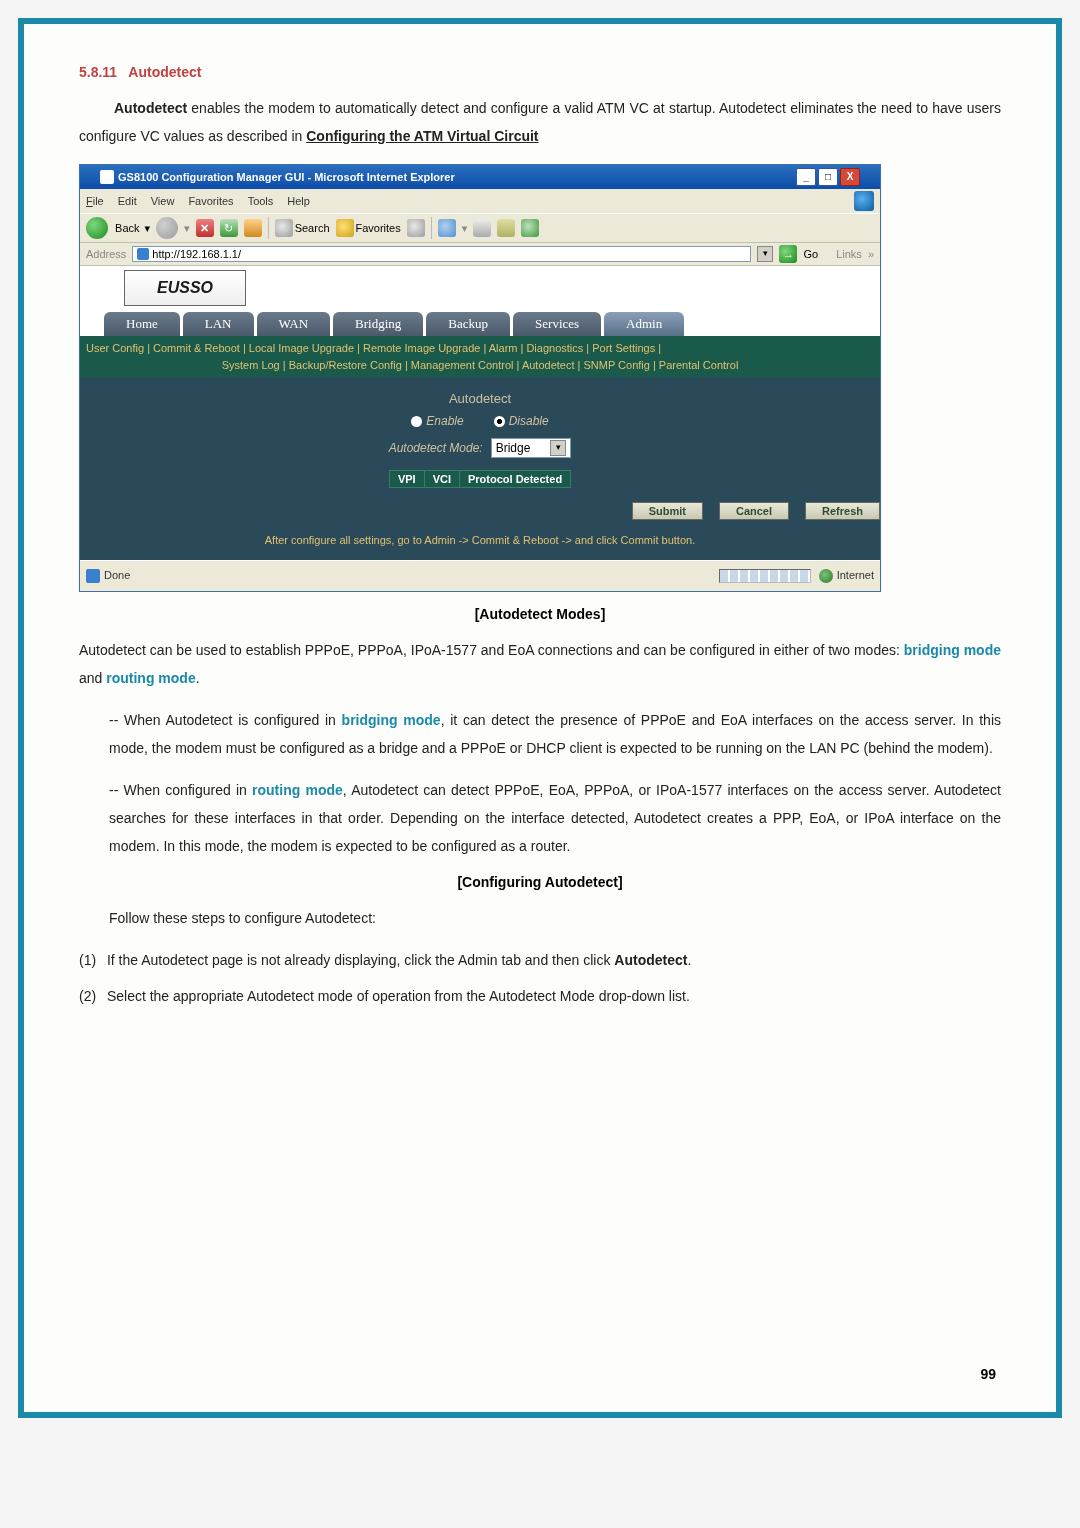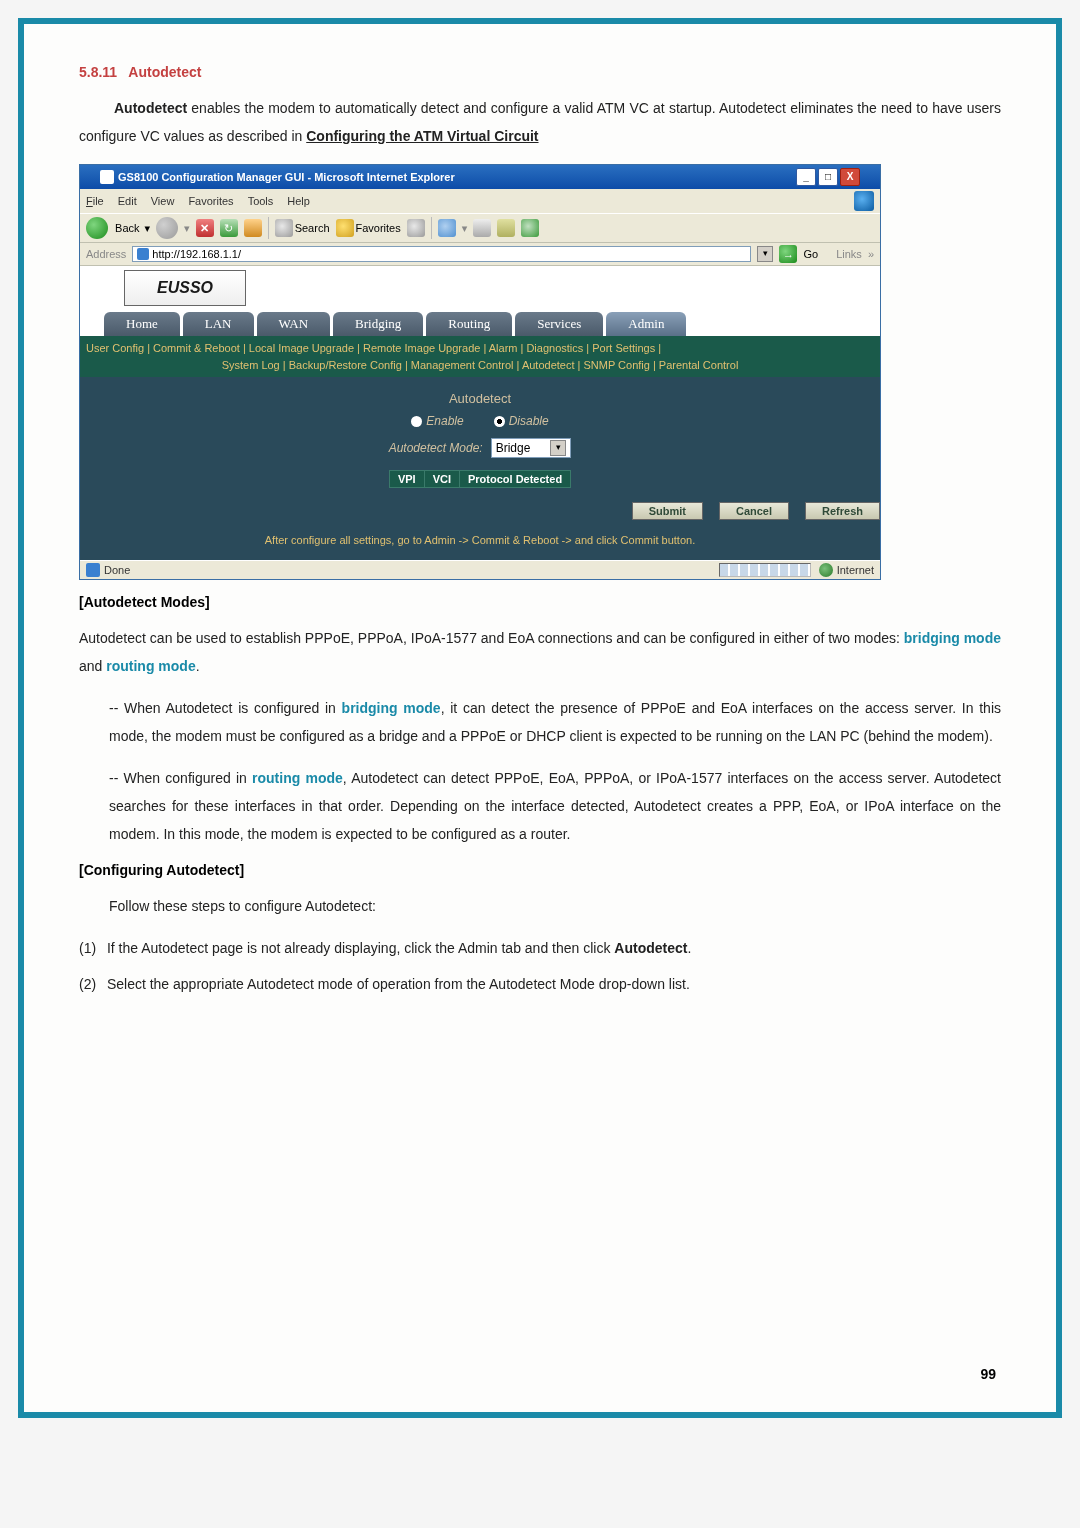--- a/index.html
+++ b/index.html
@@ -30,20 +30,21 @@
   }
   .indent { text-indent: 2.5em; }
   .link-underline {
     font-weight: bold;
     text-decoration: underline;
   }
   .sub-heading {
     font-weight: bold;
     font-size: 14px;
     margin-top: 10px;
+    text-align: center;
   }
   .blue-term { color: #1a8aa8; font-weight: bold; }
   .sub-indent { margin-left: 30px; }
   .step-indent { margin-left: 100px; }
   .page-num {
     position: absolute;
     bottom: 30px;
     right: 60px;
     font-weight: bold;
     font-size: 14px;
@@ -212,21 +213,21 @@
   .action-btn {
     background: linear-gradient(#e8e8d8,#c8c8b0);
     border:1px solid #666; padding:2px 16px; font-size:11px; font-weight:bold;
     color:#304a38;
   }
   .commit-note {
     text-align:center; color:#e0c070; font-size:11px;
   }
   .ie-status {
     background:#ece9d8; border-top:1px solid #fff;
-    display:flex; align-items:center; padding:2px 6px; font-size:11px; color:#333;
+    display:flex; align-items:flex-start; padding:8px 6px; font-size:11px; color:#333;
   }
   .ie-status .status-icon { width:14px; height:14px; border-radius:2px; background:#3a80d0; margin-right:4px;}
   .ie-status .spacer { flex:1;}
   .ie-status .zone-icon { width:14px; height:14px; border-radius:50%; background: radial-gradient(circle at 40% 40%, #7ac07a, #2a7a2a); margin-right:4px;}
   .ie-status .prog {
     width:90px; height:12px; border:1px inset #bbb; margin-right:8px;
     background: repeating-linear-gradient(90deg,#c8d8e8 0 8px,#fff 8px 10px);
   }
   ol.steps { list-style: none; padding:0; margin:0;}
   ol.steps li { margin-bottom: 8px;}
@@ -309,21 +310,21 @@
 
     <div class="eusso-bar">
       <div class="eusso-logo">EUSSO</div>
     </div>
 
     <div class="nav-tabs">
       <div class="nav-tab">Home</div>
       <div class="nav-tab">LAN</div>
       <div class="nav-tab">WAN</div>
       <div class="nav-tab">Bridging</div>
-      <div class="nav-tab">Routing</div>
+      <div class="nav-tab">Backup</div>
       <div class="nav-tab">Services</div>
       <div class="nav-tab active">Admin</div>
     </div>
 
     <div class="admin-panel">
       <div class="subnav">
         <div>User Config | Commit &amp; Reboot | Local Image Upgrade | Remote Image Upgrade | Alarm | Diagnostics | Port Settings |</div>
         <div style="text-align:center">System Log | Backup/Restore Config | Management Control | Autodetect | SNMP Config | Parental Control</div>
       </div>
 

